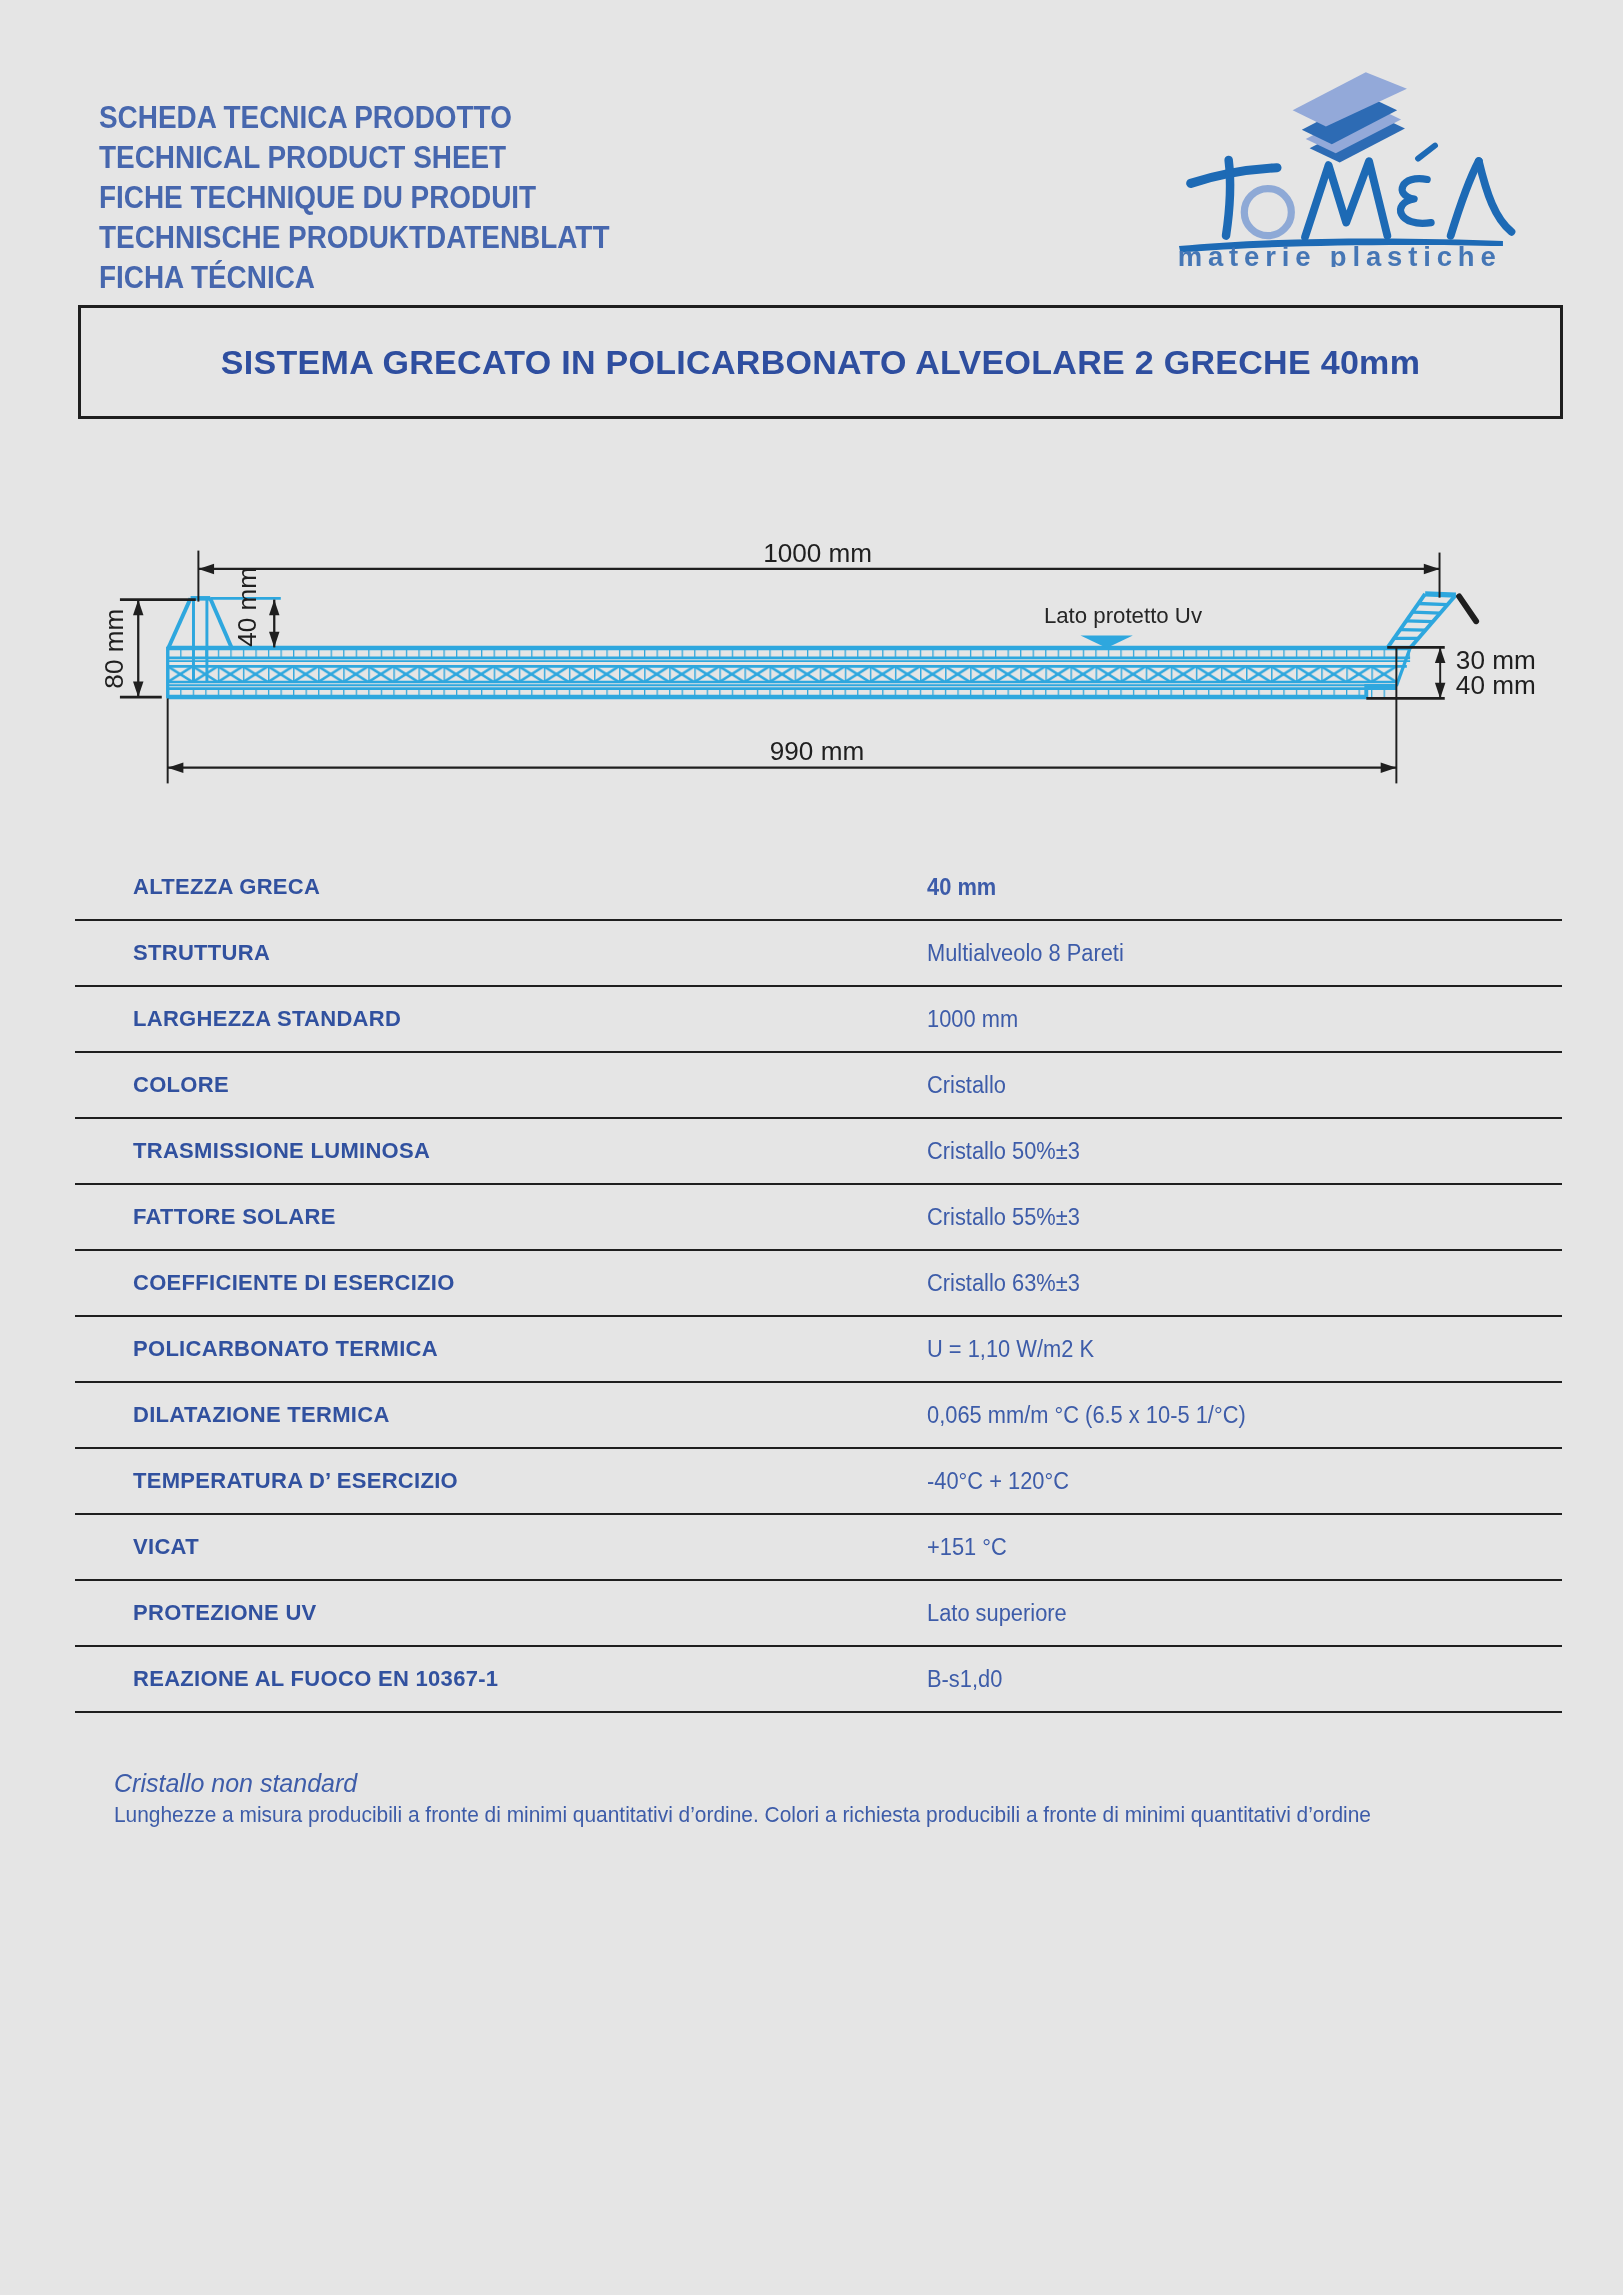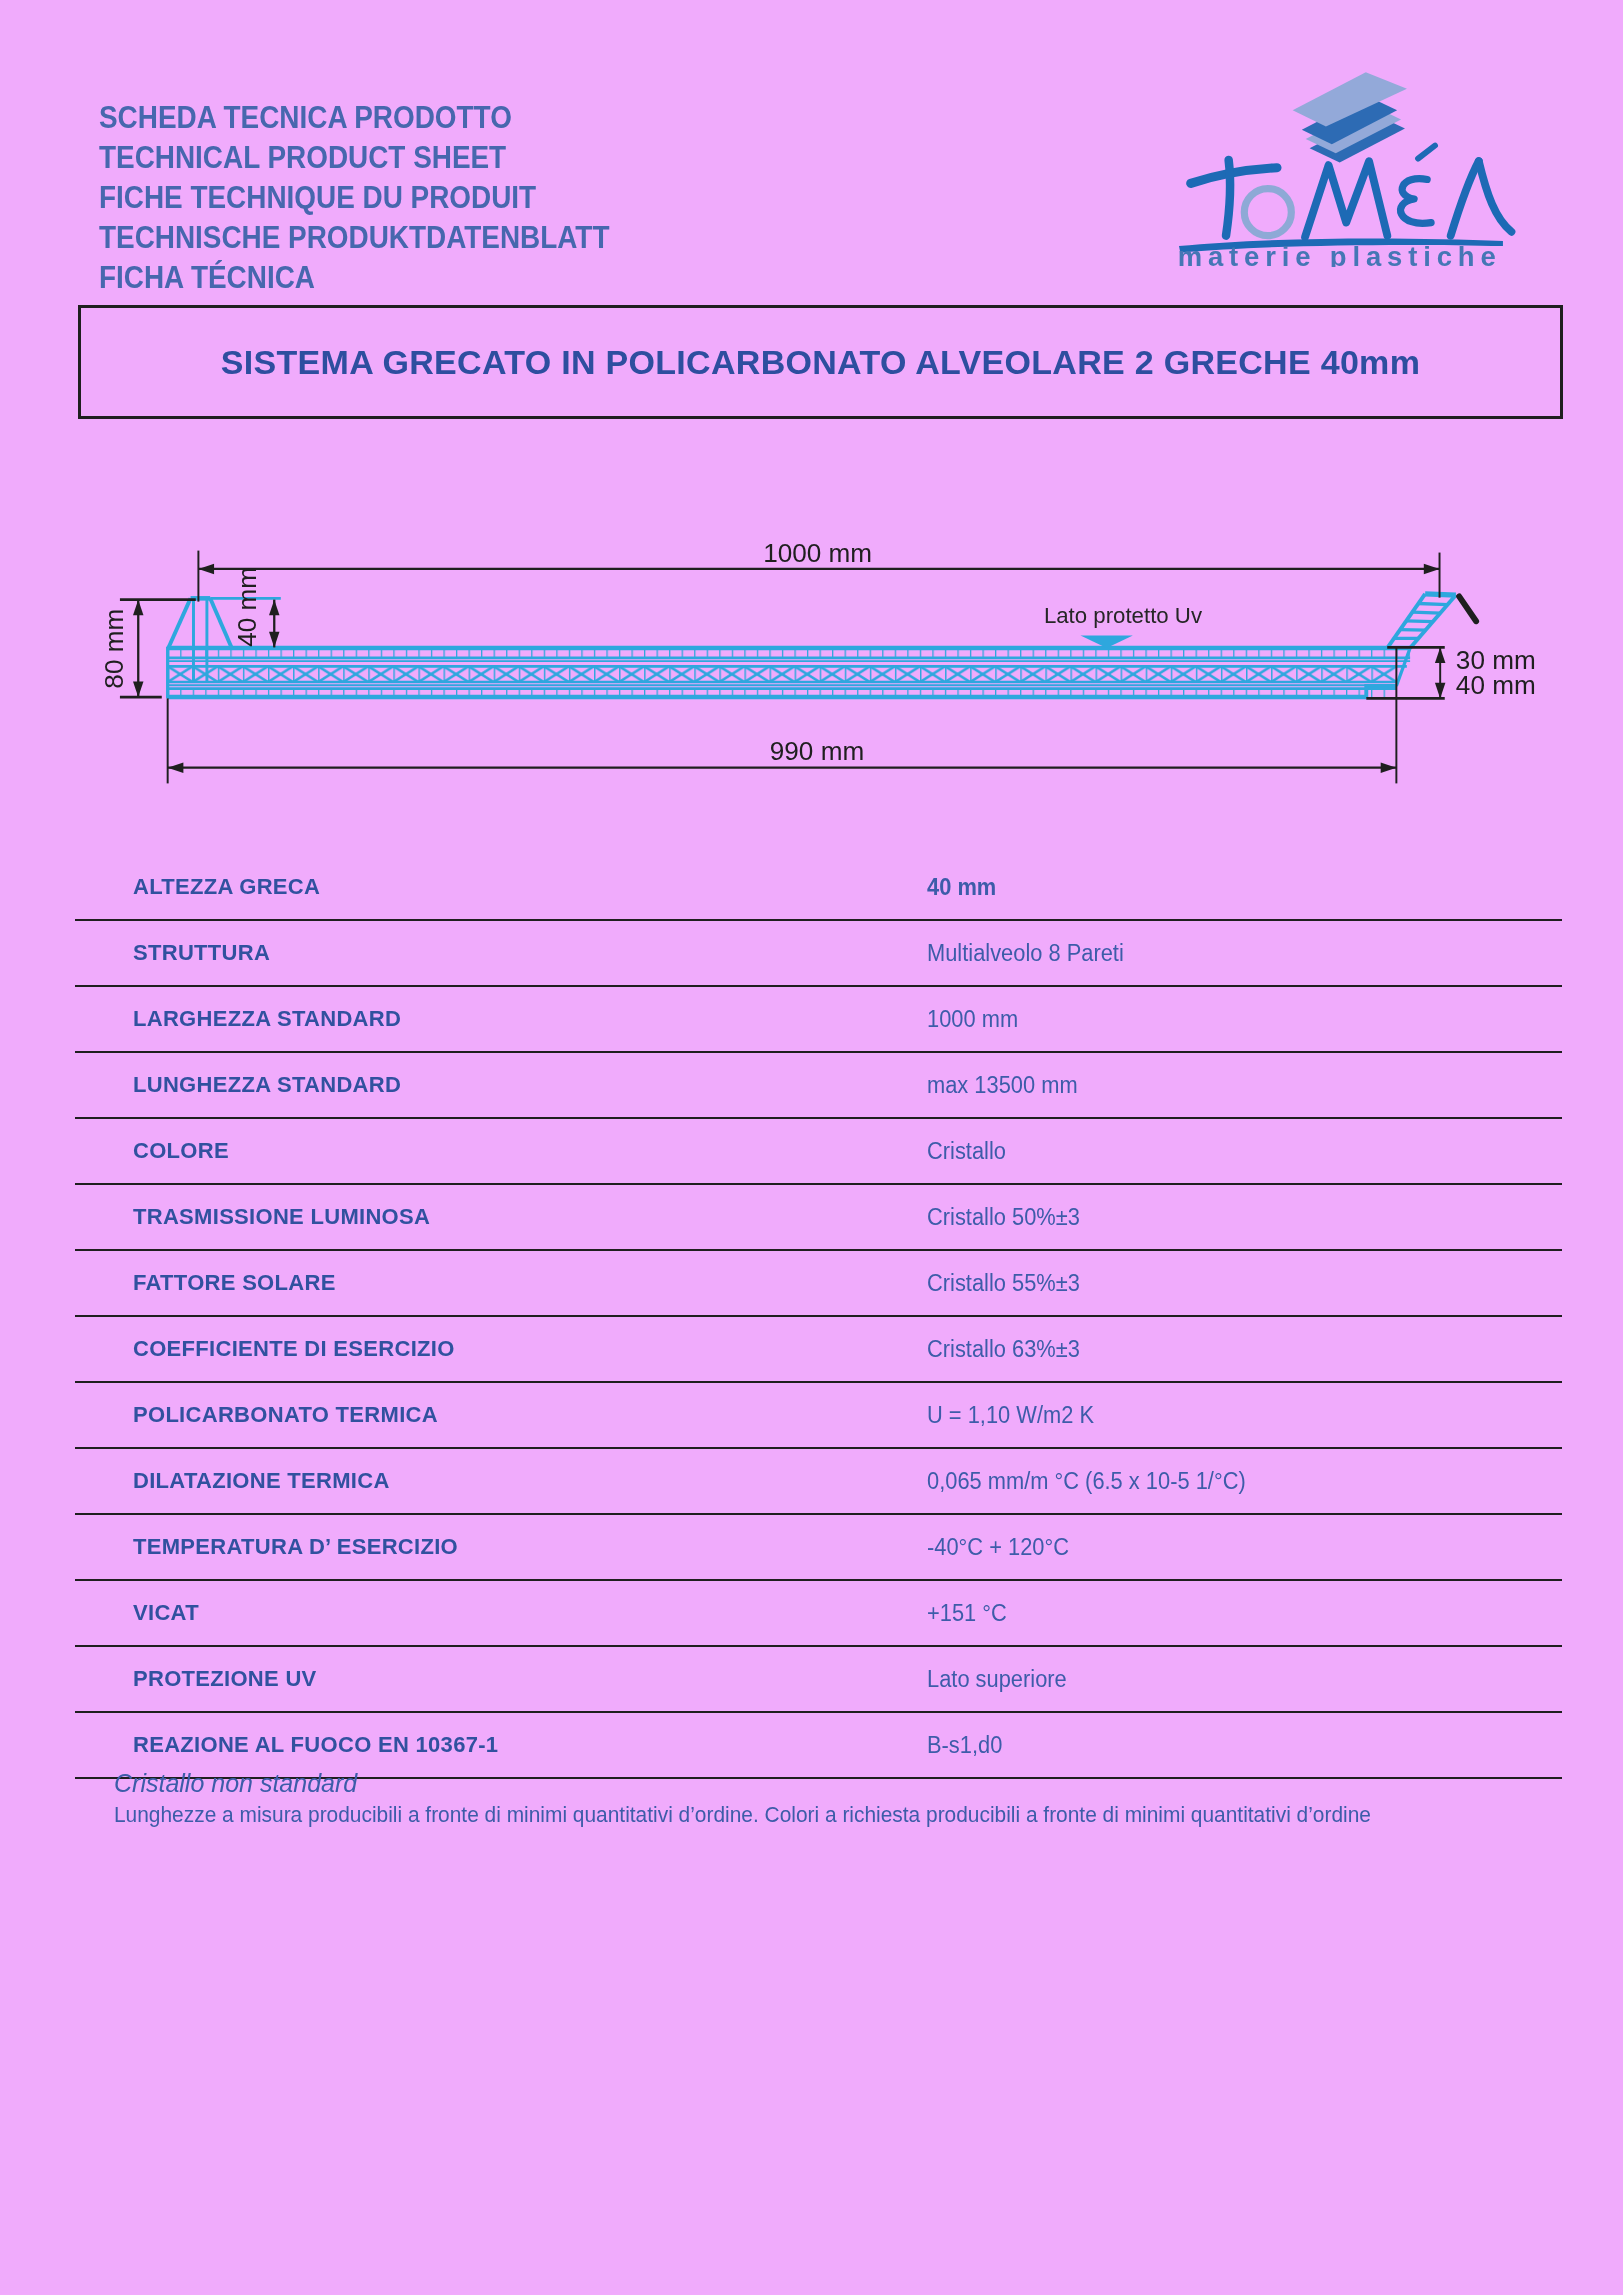--- a/index.html
+++ b/index.html
@@ -1,17 +1,17 @@
 <!DOCTYPE html>
 <html style="font-size:10.5px"><head>
 <meta charset="utf-8">
 <style>
   html,body{margin:0;padding:0;background:#888;}
   .page{
-    position:relative; width:1623px; height:2295px; background:#f0abfc;
+    position:relative; width:1623px; height:2295px; background:#e5e5e5;
     font-family:"Liberation Sans", sans-serif; overflow:hidden;
   }
   
   .hdr{
     position:absolute; left:99px; top:98px;
     font-size:31px; line-height:40px; font-weight:bold;
     color:#4767ae; white-space:nowrap;
     transform:scaleX(.9); transform-origin:0 0;
   }
   
@@ -190,24 +190,20 @@
       </div>
       <div class="trow">
         <div class="tlabel">STRUTTURA</div>
         <div class="tvalue">Multialveolo 8 Pareti</div>
       </div>
       <div class="trow">
         <div class="tlabel">LARGHEZZA STANDARD</div>
         <div class="tvalue">1000 mm</div>
       </div>
       <div class="trow">
-        <div class="tlabel">LUNGHEZZA STANDARD</div>
-        <div class="tvalue">max 13500 mm</div>
-      </div>
-      <div class="trow">
         <div class="tlabel">COLORE</div>
         <div class="tvalue">Cristallo</div>
       </div>
       <div class="trow">
         <div class="tlabel">TRASMISSIONE LUMINOSA</div>
         <div class="tvalue">Cristallo 50%±3</div>
       </div>
       <div class="trow">
         <div class="tlabel">FATTORE SOLARE</div>
         <div class="tvalue">Cristallo 55%±3</div>

